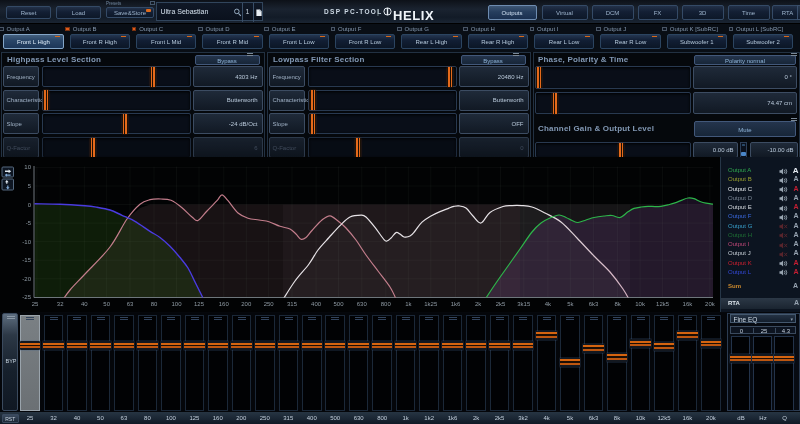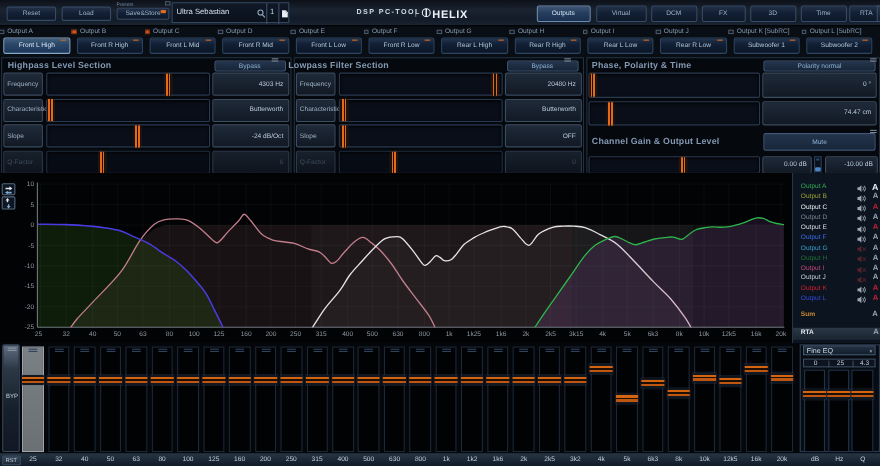--- a/index.html
+++ b/index.html
@@ -42,21 +42,21 @@
           <path d="M0.4,0.4 h3.4 l1.8,1.8 v4.9 h-5.2 Z" fill="#e8eef4"></path>
           <path d="M3.8,0.4 v1.8 h1.8" fill="none" stroke="#9ab" stroke-width="0.6"></path>
         </svg>
       </div>
       <div style="position:absolute;left:324px;top:8px;font-size:6.5px;font-weight:bold;color:#cdd9e4;letter-spacing:1.3px">DSP PC-TOOL</div>
       <div style="position:absolute;left:377px;top:7px;font-size:7.5px;color:#9aa;">|</div>
       <svg width="9" height="9" viewBox="0 0 9 9" style="position:absolute;left:383px;top:7px">
         <circle cx="4.5" cy="4.5" r="3.6" fill="none" stroke="#e8eef4" stroke-width="1"></circle>
         <path d="M4.5,1 v7" stroke="#e8eef4" stroke-width="1.4"></path>
       </svg>
-      <div style="position:absolute;left:393px;top:7.5px;font-size:10px;font-weight:bold;color:#eef3f8;letter-spacing:0.6px">HELIX</div>
+      <div style="position:absolute;left:393px;top:7.5px;font-size:13px;font-weight:bold;color:#eef3f8;letter-spacing:0.6px">HELIX</div>
       <div class="tbtn sel" style="left:487.5px;top:4.5px;width:49px;height:15px;line-height:15px">Outputs</div>
       <div class="tbtn" style="left:541.5px;top:4.5px;width:46px;height:15px;line-height:15px">Virtual</div>
       <div class="tbtn" style="left:591.5px;top:4.5px;width:42px;height:15px;line-height:15px">DCM</div>
       <div class="tbtn" style="left:637.5px;top:4.5px;width:40px;height:15px;line-height:15px">FX</div>
       <div class="tbtn" style="left:681.5px;top:4.5px;width:42px;height:15px;line-height:15px">3D</div>
       <div class="tbtn" style="left:727.5px;top:4.5px;width:42px;height:15px;line-height:15px">Time</div>
       <div class="tbtn" style="left:772px;top:4.5px;width:31px;height:15px;line-height:15px">RTA</div>
       <div style="position:absolute;left:796.5px;top:4.5px;width:3px;height:15px;background:linear-gradient(#27384f,#101c2e);border:1px solid #3a4f6c;border-right:none"></div>
     </div>
 <div class="chanstrip">
@@ -129,21 +129,21 @@
         <span style="position:absolute;right:4px;top:6.5px;font-size:6px;color:#b9c9da;white-space:nowrap">-24 dB/Oct</span>
       </div>
       <div class="rbox" style="opacity:0.72;left:2.5px;top:137.0px;width:36.5px;height:21px">
         <span style="position:absolute;left:3px;top:6.5px;font-size:6px;color:#56647a;white-space:nowrap">Q-Factor</span>
       </div>
       <div class="strack" style="opacity:0.72;left:41.5px;top:137.0px;width:149px;height:21px"></div>
       <div class="hhandle" style="left:89.5px;top:137.5px;height:20px"></div>
       <div class="rbox" style="opacity:0.72;left:192.5px;top:137.0px;width:70px;height:21px">
         <span style="position:absolute;right:4px;top:6.5px;font-size:6px;color:#56647a;white-space:nowrap">6</span>
       </div>
-      <div class="ptitle" style="left:262px;top:55px">Lowpass Filter Section</div>
+      <div class="ptitle" style="left:273px;top:55px">Lowpass Filter Section</div>
       <div class="pbtn" style="left:460.5px;top:54.5px;width:65px">Bypass</div>
       <div class="colico" style="left:513px;top:52.5px"></div>
       <div class="rbox" style="left:268.5px;top:66.2px;width:36.5px;height:21px">
         <span style="position:absolute;left:3px;top:6.5px;font-size:6px;color:#9fb0c4;white-space:nowrap">Frequency</span>
       </div>
       <div class="strack" style="left:307.5px;top:66.2px;width:149px;height:21px"></div>
       <div class="hhandle" style="left:446.5px;top:66.7px;height:20px"></div>
       <div class="rbox" style="left:458.5px;top:66.2px;width:70px;height:21px">
         <span style="position:absolute;right:4px;top:6.5px;font-size:6px;color:#b9c9da;white-space:nowrap">20480 Hz</span>
       </div>

